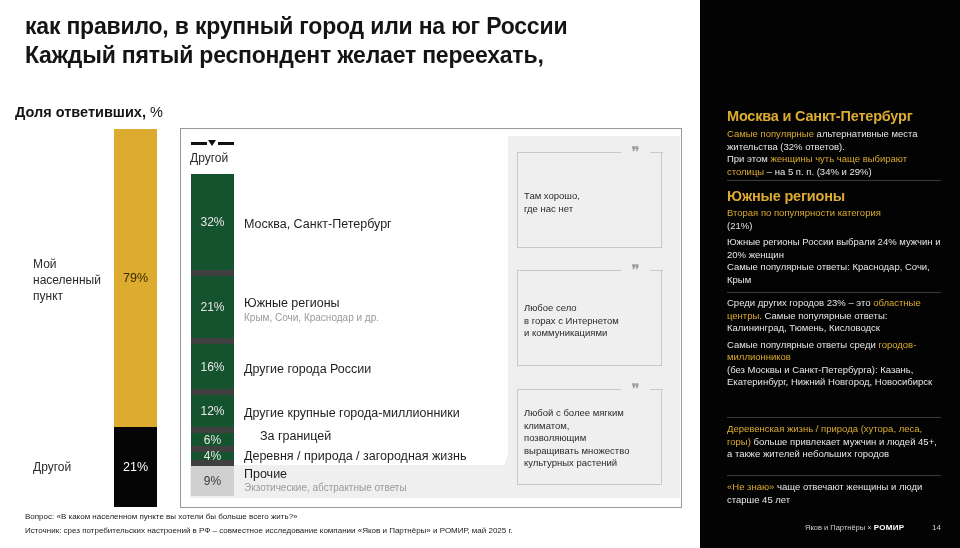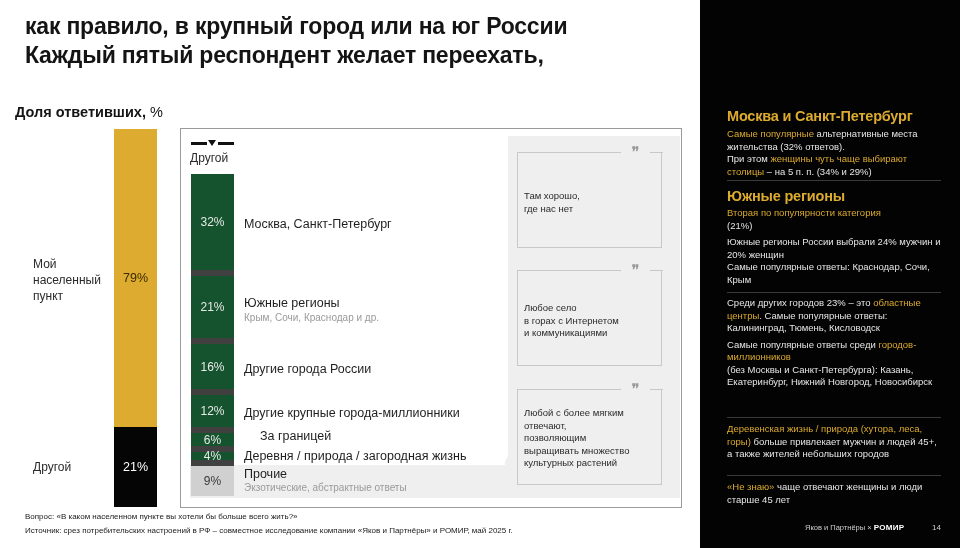--- a/index.html
+++ b/index.html
@@ -138,21 +138,21 @@
     <div>в горах с Интернетом</div>
     <div>и коммуникациями</div>
   </div>
 </div>
 <div class="quote" style="top:389px; height:96px;">
   <div class="quote-top a"></div>
     <div class="quote-top b"></div>
   <div class="quote-icon">❜❜</div>
   <div class="quote-text" style="top:18px;">
     <div>Любой с более мягким</div>
-    <div>отвечают,</div>
+    <div>климатом,</div>
     <div>позволяющим</div>
     <div>выращивать множество</div>
     <div>культурных растений</div>
   </div>
 </div>
 
 <div class="footnote" style="top:512px;">Вопрос: «В каком населенном пункте вы хотели бы больше всего жить?»</div>
 <div class="footnote" style="top:526px;">Источник: срез потребительских настроений в РФ –  совместное исследование компании «Яков и Партнёры» и РОМИР, май 2025 г.</div>
 
 <div class="dark">

